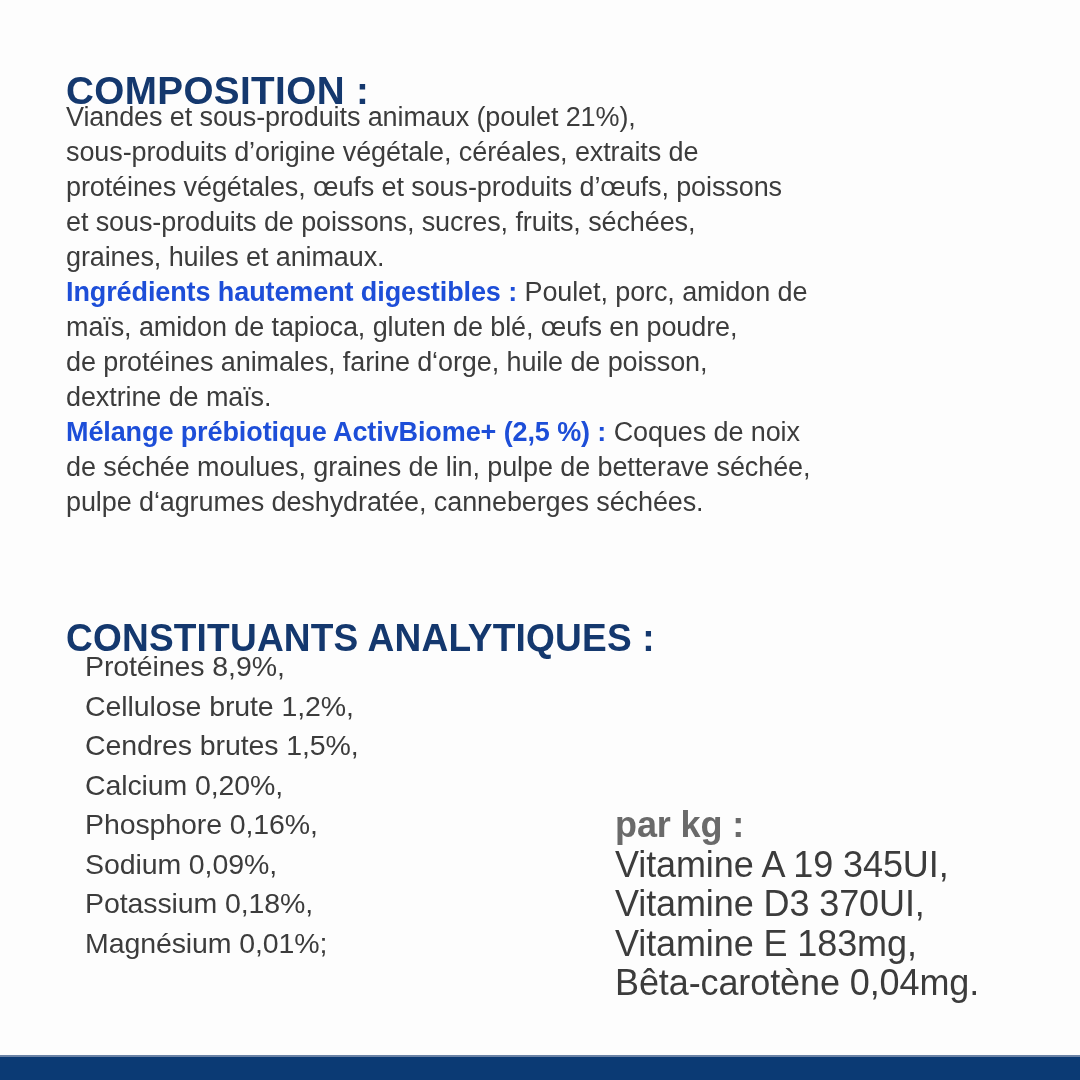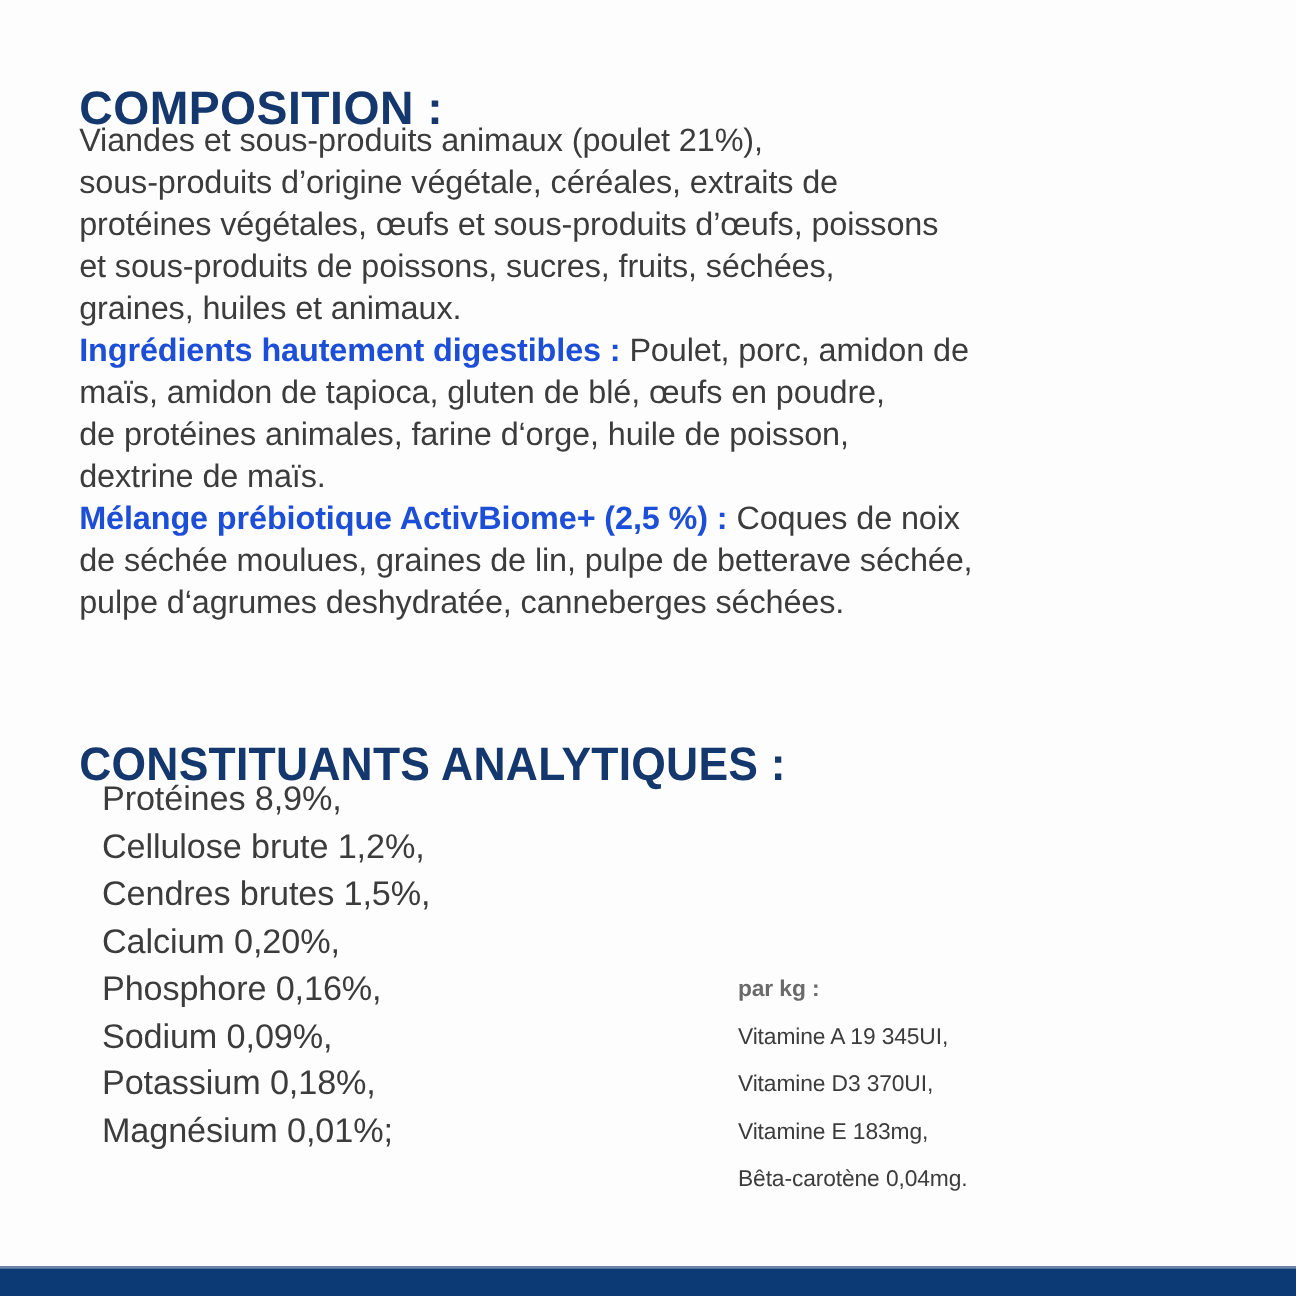--- a/index.html
+++ b/index.html
@@ -78,21 +78,21 @@
     font-size: 28.5px;
     line-height: 39.5px;
     letter-spacing: -0.1px;
     margin-left: 19px;
   }
   #analytics-right {
     position: absolute;
     left: 615px;
     top: 805px;
     color: #3c3c3c;
-    font-size: 19px;
+    font-size: 36px;
     line-height: 39.5px;
     letter-spacing: -0.1px;
   }
   .row-line {
     display: block;
     white-space: nowrap;
   }
   #per-kg-label {
     display: block;
     font-weight: bold;

